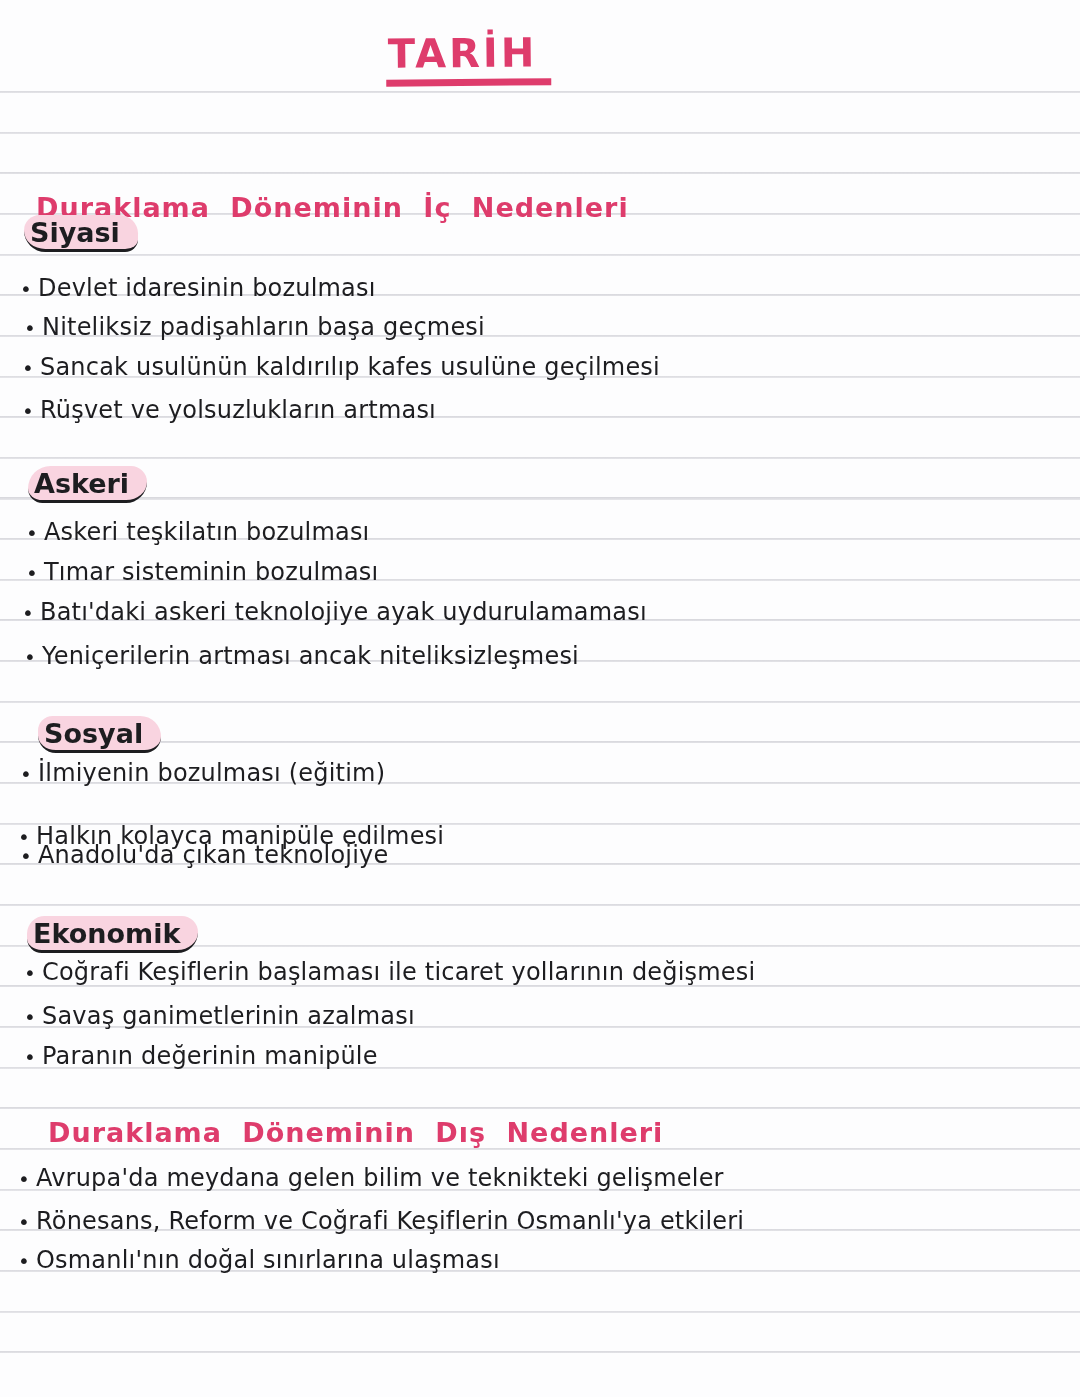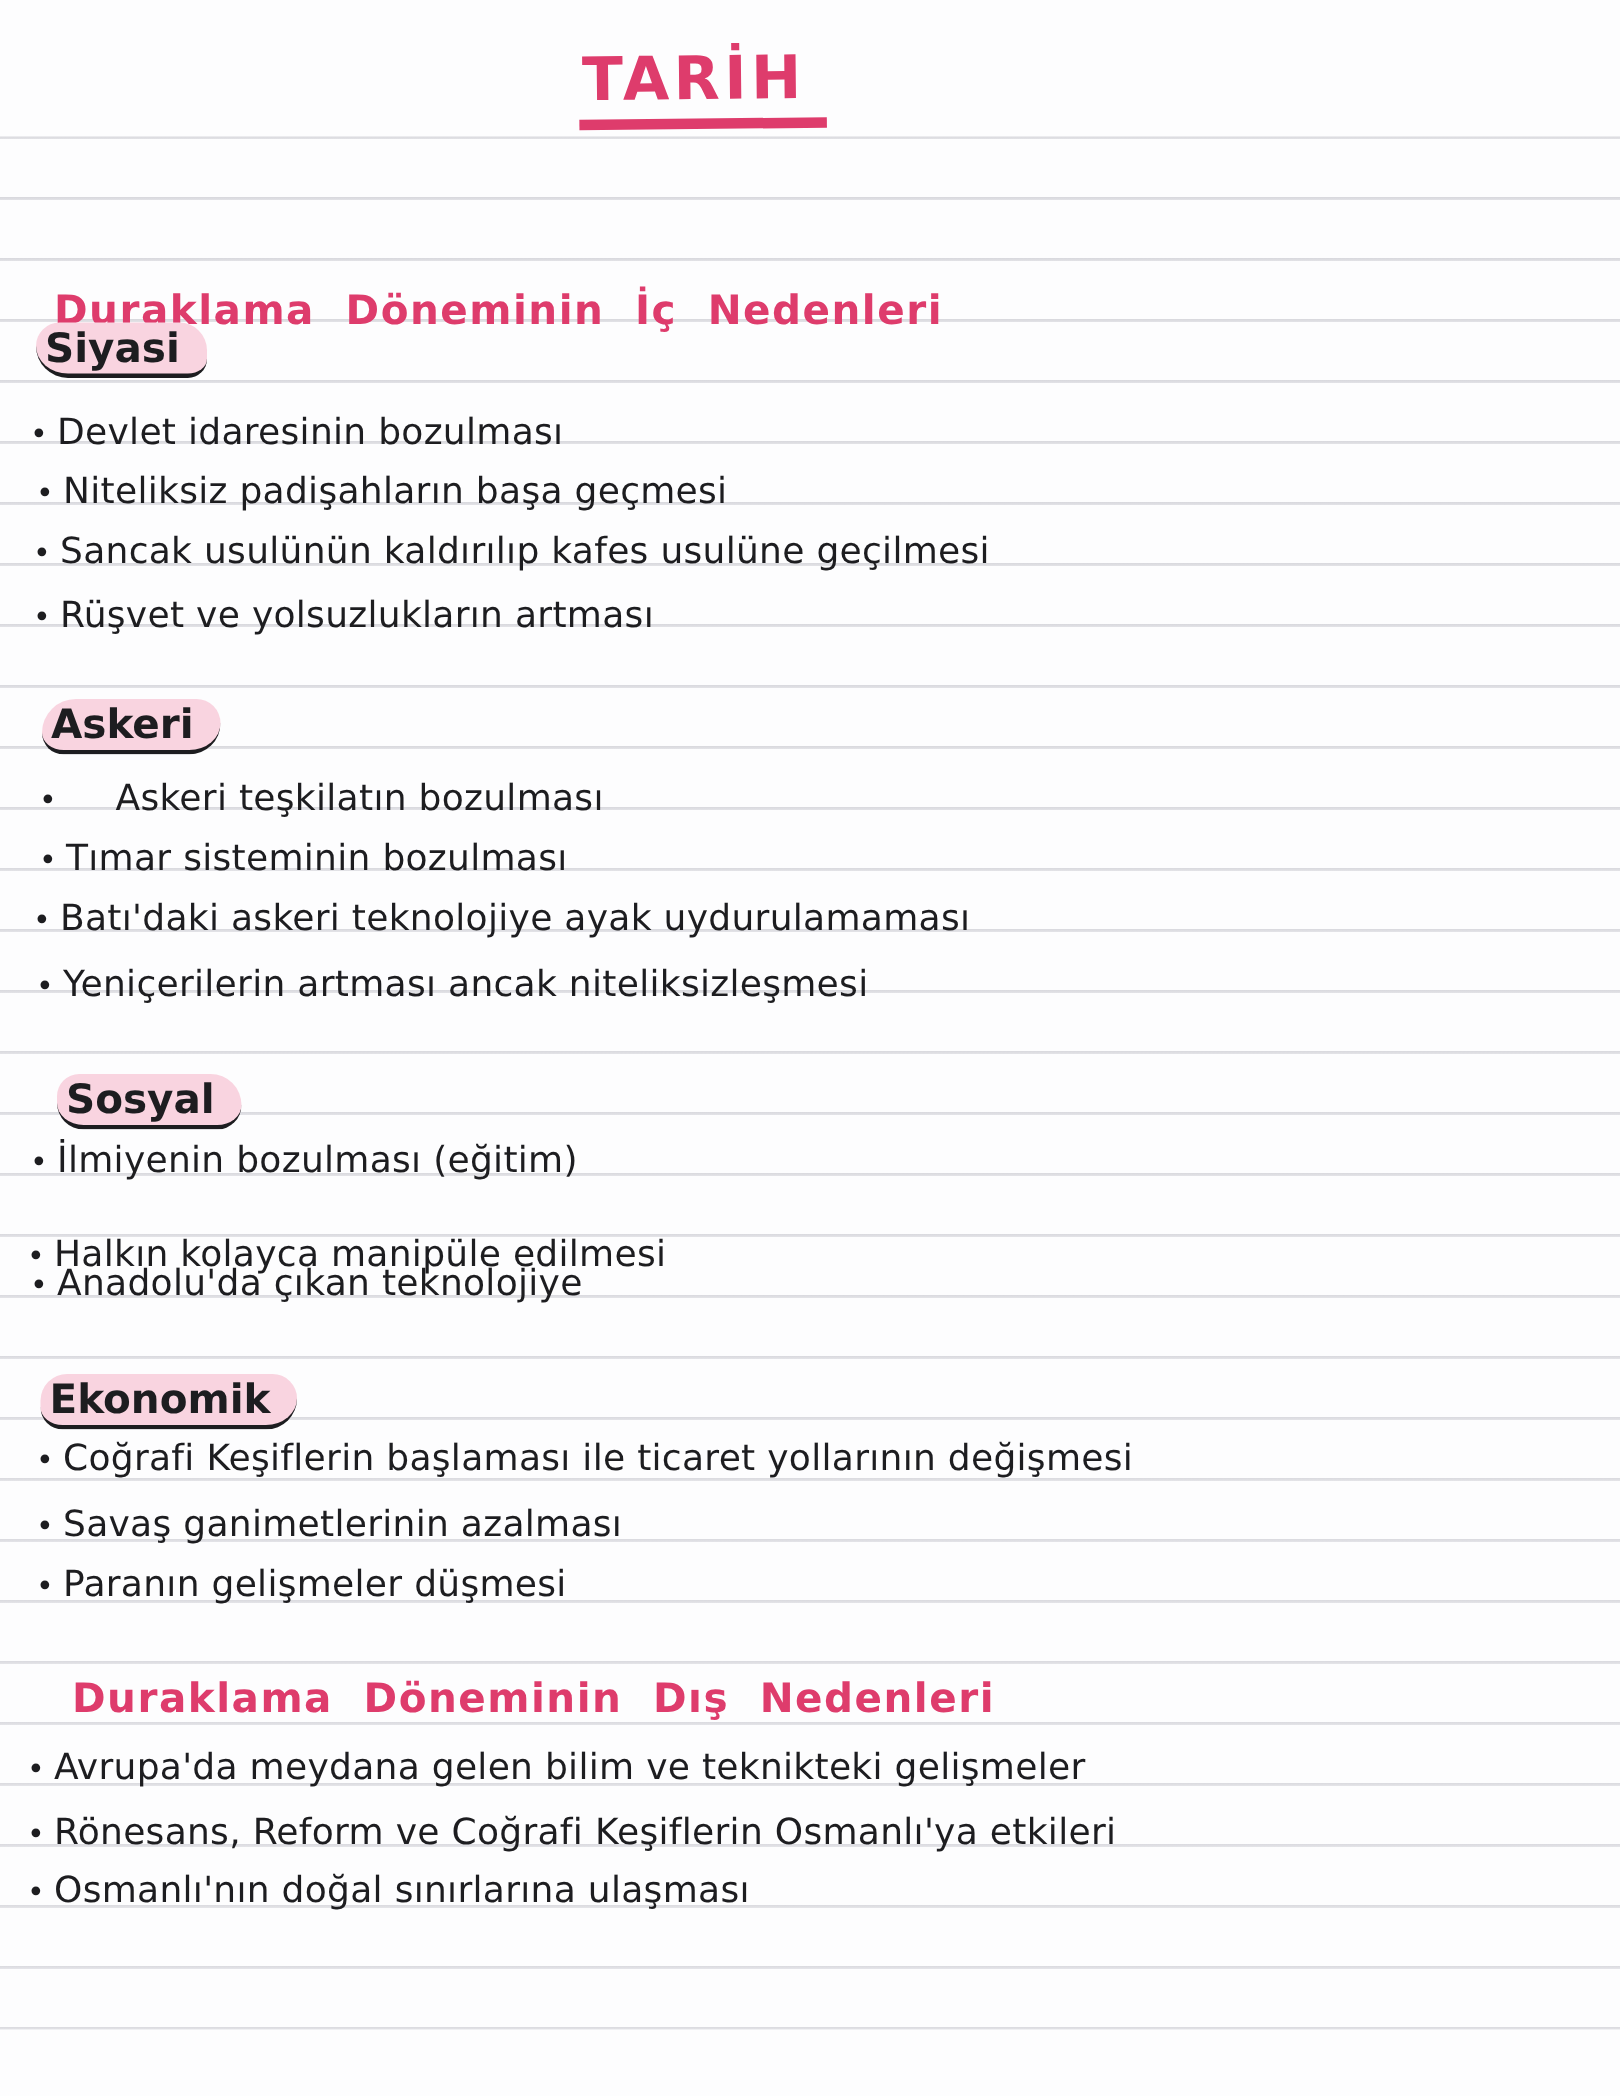--- a/index.html
+++ b/index.html
@@ -113,21 +113,21 @@
     <span class="txt">Sancak usulünün kaldırılıp kafes usulüne geçilmesi</span>
   </div>
   <div class="abs row" style="left:22px; top:396px;">
     <span class="dot"></span>
     <span class="txt">Rüşvet ve yolsuzlukların artması</span>
   </div>
 
   <div class="abs sec-head" style="left:28px; top:466px;">
     <span class="hl r2">Askeri</span>
   </div>
-  <div class="abs row" style="left:26px; top:518px;gap:33px;">
+  <div class="abs row" style="left:26px; top:518px;">
     <span class="dot"></span>
     <span class="txt">Askeri teşkilatın bozulması</span>
   </div>
   <div class="abs row" style="left:26px; top:558px;">
     <span class="dot"></span>
     <span class="txt">Tımar sisteminin bozulması</span>
   </div>
   <div class="abs row" style="left:22px; top:598px;">
     <span class="dot"></span>
     <span class="txt">Batı'daki askeri teknolojiye ayak uydurulamaması</span>
@@ -159,21 +159,21 @@
   <div class="abs row" style="left:24px; top:958px;">
     <span class="dot"></span>
     <span class="txt">Coğrafi Keşiflerin başlaması ile ticaret yollarının değişmesi</span>
   </div>
   <div class="abs row" style="left:24px; top:1002px;">
     <span class="dot"></span>
     <span class="txt">Savaş ganimetlerinin azalması</span>
   </div>
   <div class="abs row" style="left:24px; top:1042px;">
     <span class="dot"></span>
-    <span class="txt">Paranın gelişmeler düşmesi</span>
+    <span class="txt">Paranın değerinin manipüle</span>
   </div>
 
   <div class="abs pink-heading" style="left:48px; top:1117px;">Duraklama Döneminin Dış Nedenleri</div>
   <div class="abs row" style="left:18px; top:1164px;">
     <span class="dot"></span>
     <span class="txt">Avrupa'da meydana gelen bilim ve teknikteki gelişmeler</span>
   </div>
   <div class="abs row" style="left:18px; top:1207px;">
     <span class="dot"></span>
     <span class="txt">Rönesans, Reform ve Coğrafi Keşiflerin Osmanlı'ya etkileri</span>

